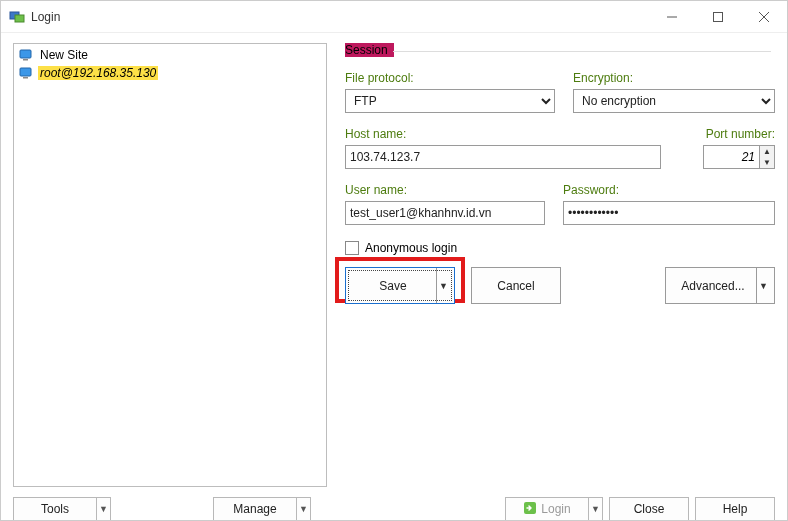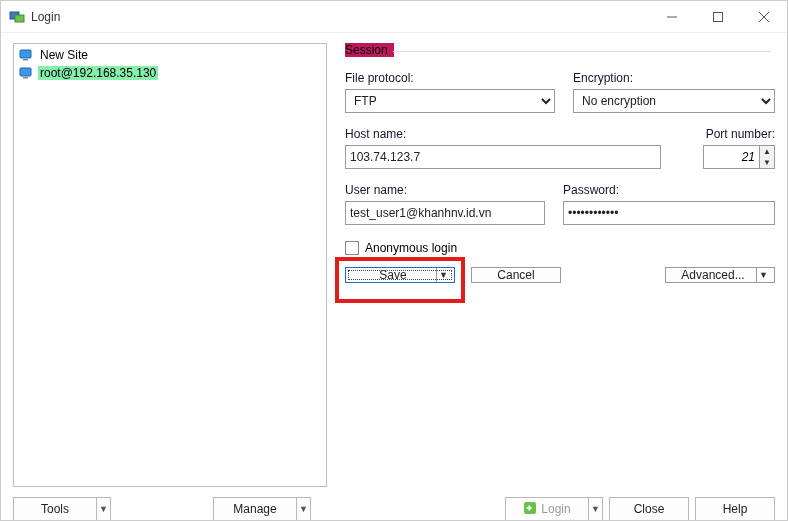--- a/index.html
+++ b/index.html
@@ -44,42 +44,43 @@
     background: #fff;
     padding: 2px;
   }
   .site-item {
     display: flex; align-items: center;
     height: 18px;
     padding: 0 2px;
     gap: 4px;
   }
   .site-item.selected .site-label {
-    background: #86efac;
+    background: #fde047;
+    font-style: italic;
   }
   .site-label { padding: 0 2px; }
   .mini-icon {
     width: 16px; height: 16px; display: inline-flex; align-items: center; justify-content: center;
   }
   .session-panel {
     flex: 1;
     position: relative;
   }
   .group-line {
     position: absolute;
     top: 8px; left: 48px; right: 4px;
     border-top: 1px solid #ddd;
   }
   .field-row {
     display: flex;
     gap: 18px;
     margin-top: 14px;
   }
   .field { display: flex; flex-direction: column; gap: 4px; }
-  .label { color: #0f172a; }
+  .label { color: #4d7c0f; }
   select.ctl, input.ctl {
     height: 24px;
     border: 1px solid #9a9a9a;
     background: #fff;
     padding: 2px 4px;
     font: inherit;
     color: #222;
   }
   .spin-wrap {
     display: flex;
@@ -110,21 +111,21 @@
   .checkbox {
     width: 14px; height: 14px;
     border: 1px solid #888;
   }
   .btn-row {
     display: flex; align-items: center;
     margin-top: 12px;
     gap: 16px;
   }
   .btn {
-    height: 16px;
+    height: 37px;
     min-width: 90px;
     border: 1px solid #9a9a9a;
     background: #fdfdfd;
     display: flex; align-items: center; justify-content: center;
     padding: 0 10px;
     font: inherit;
     color: #222;
     position: relative;
   }
   .btn .caret {

